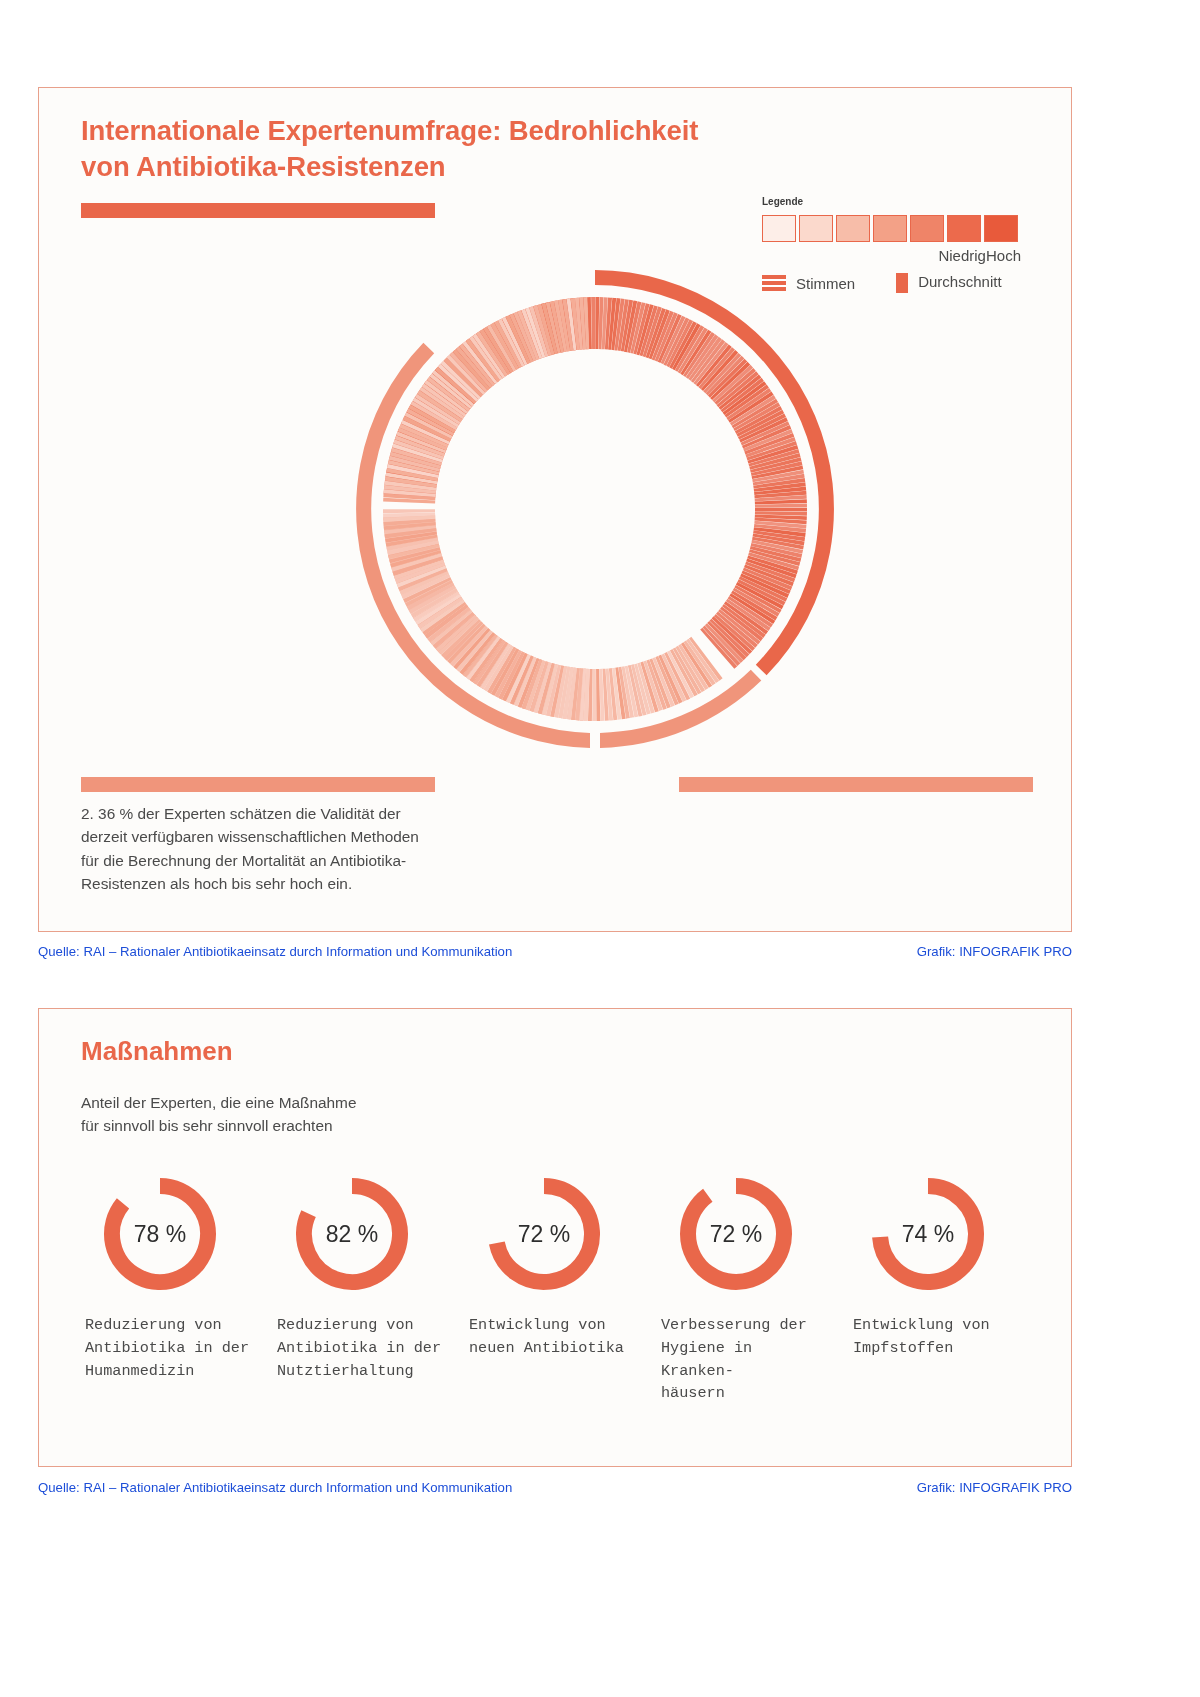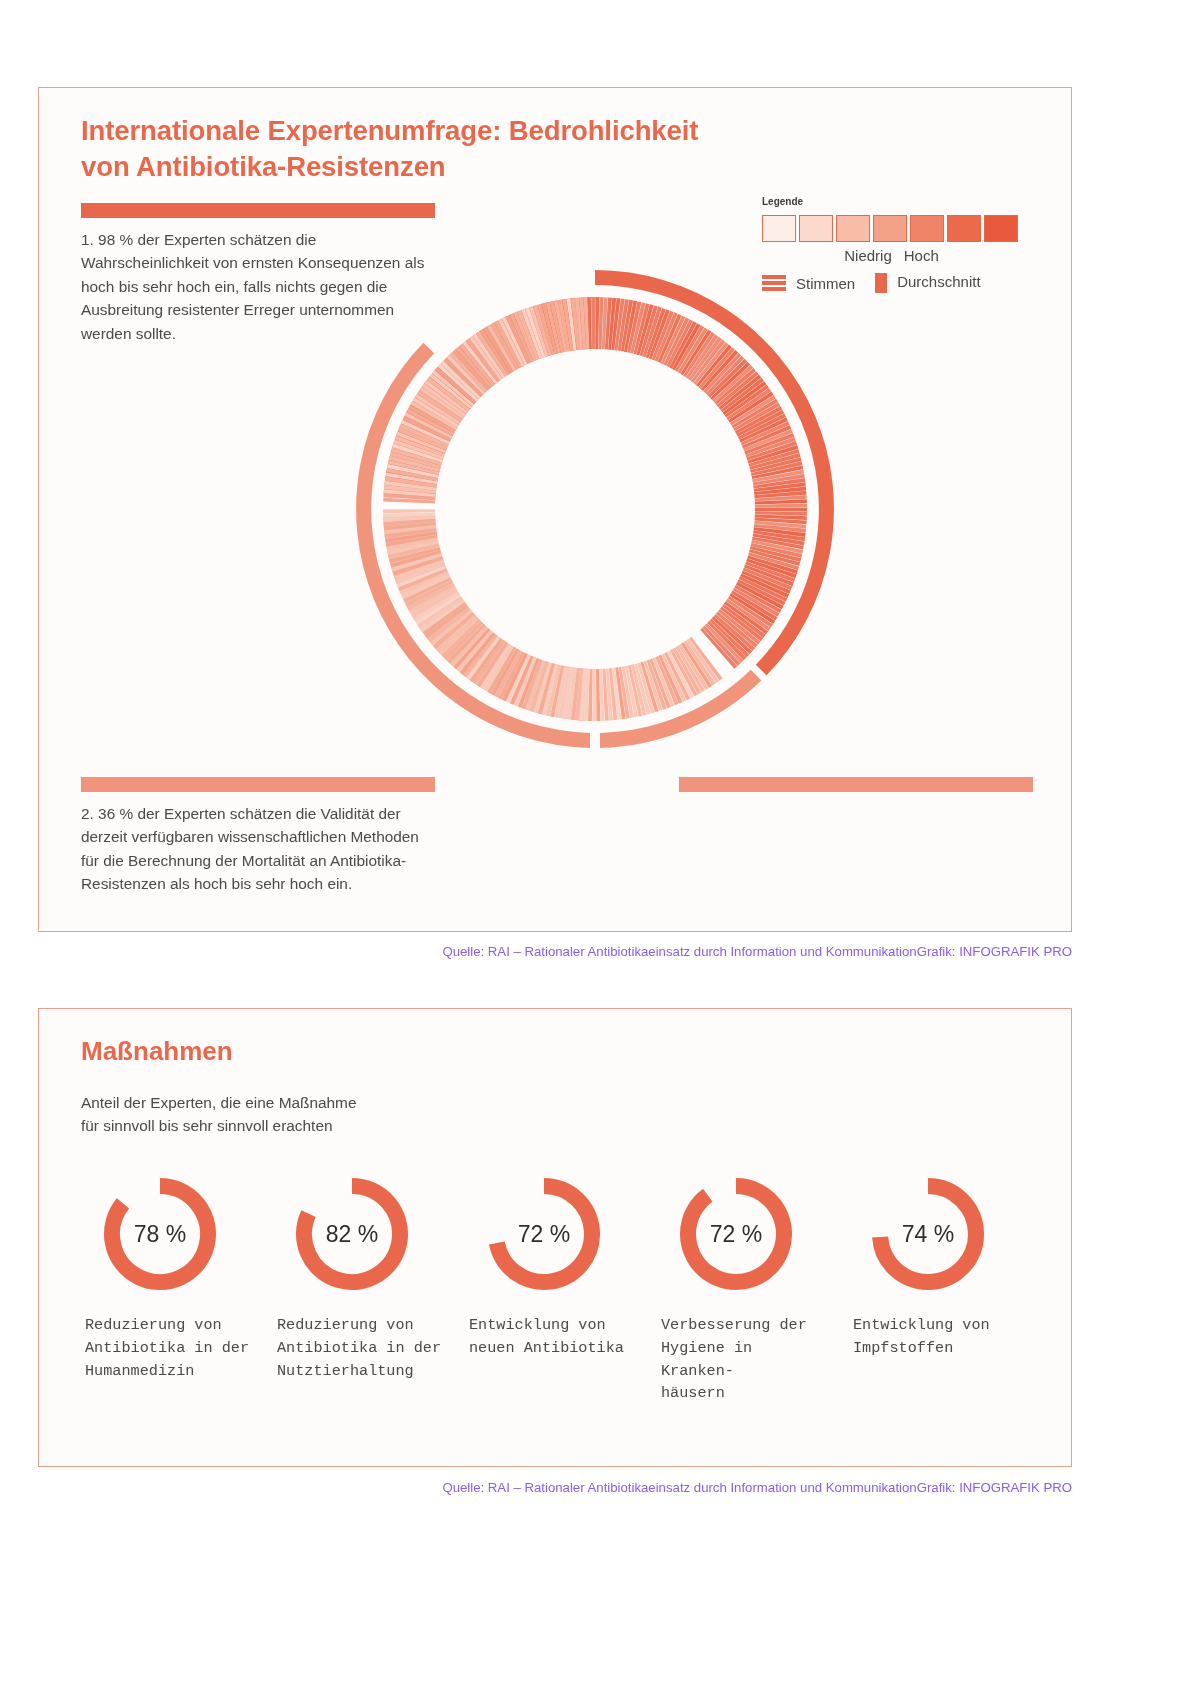--- a/index.html
+++ b/index.html
@@ -99,39 +99,38 @@
     gap: 3px;
   }
   .legend-swatch {
     width: 34px;
     height: 27px;
     box-sizing: border-box;
     border: 1px solid #e9674a;
   }
   .legend-scale-labels {
     display: flex;
-    justify-content: center;
+    justify-content: flex-end;
     width: 259px;
     margin-top: 5px;
     font-size: 15px;
     color: #4a4a4a;
-    gap: 12px;
   }
   .legend-keys {
     display: flex;
     align-items: center;
     margin-top: 9px;
     font-size: 15px;
     color: #4a4a4a;
   }
   .key-item {
     display: flex;
     align-items: flex-start;
   }
-  .key-item.second { margin-left: 20px; }
+  .key-item.second { margin-left: 41px; }
   .key-stripes {
     width: 24px;
     height: 16px;
     background: repeating-linear-gradient(
       to bottom,
       #e9674a 0px, #e9674a 4px,
       #ffffff 4px, #ffffff 6px
     );
   }
   .key-solid {
@@ -187,23 +186,23 @@
     width: 172px;
     font-family: Liberation Mono, monospace;
   }
 
   
   .footer {
     position: absolute;
     left: 38px;
     width: 1034px;
     font-size: 13.2px;
-    color: #8b5cf6;
+    color: #1d4ed8;
     display: flex;
-    justify-content: flex-end;
+    justify-content: space-between;
   }
   #footer-one { top: 944px; }
   #footer-two { top: 1480px; }
 </style>
 </head>
 <body>
 
 <div class="page">
 
   <div class="panel" id="panel-one">
@@ -234,21 +233,20 @@
           <span class="key-label">Stimmen</span>
         </div>
         <div class="key-item second">
           <span class="key-solid"></span>
           <span class="key-label">Durchschnitt</span>
         </div>
       </div>
     </div>
 
     <div class="rule rule-dark" style="left:42px; top:115px; width:354px;"></div>
-    <div class="body-text" style="left:42px; top:140px; width:348px;">1. 98 % der Experten schätzen die Wahrscheinlichkeit von ernsten Konsequenzen als hoch bis sehr hoch ein, falls nichts gegen die Ausbreitung resistenter Erreger unternommen werden sollte.</div>
 
     <svg id="big-donut" width="502" height="502" viewBox="0 0 502 502">
       <g transform="translate(251,251)">
 
         <path d="M 0,-239 A 239,239 0 0 1 171.6,166.3 L 160.8,155.8 A 224,224 0 0 0 0,-224 Z" fill="#e9674a"></path>
         <path d="M 166.3,171.6 A 239,239 0 0 1 5,238.9 L 5,223.9 A 224,224 0 0 0 155.8,160.8 Z" fill="#f0957b"></path>
         <path d="M -5,238.9 A 239,239 0 0 1 -171.6,-166.3 L -160.8,-155.8 A 224,224 0 0 0 -5,223.9 Z" fill="#f0957b"></path>
 
         <g id="votes-ring">
             <path d="M -211.48,-14.79 A 212,212 0 0 1 -211.17,-18.73 L -159.37,-14.13 A 160,160 0 0 0 -159.61,-11.16 Z" fill="rgb(238,135,112)"></path>

